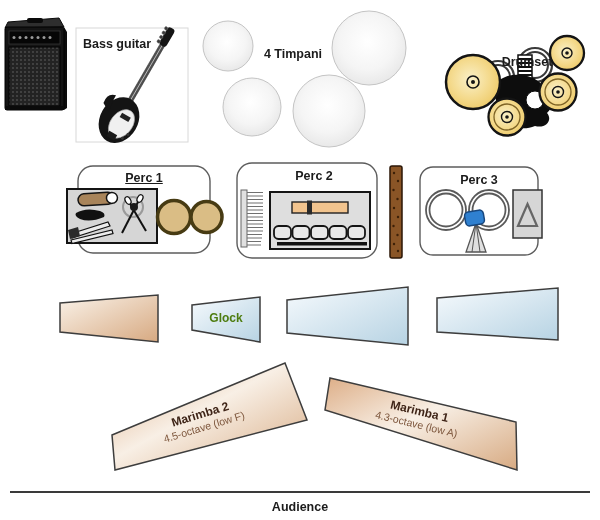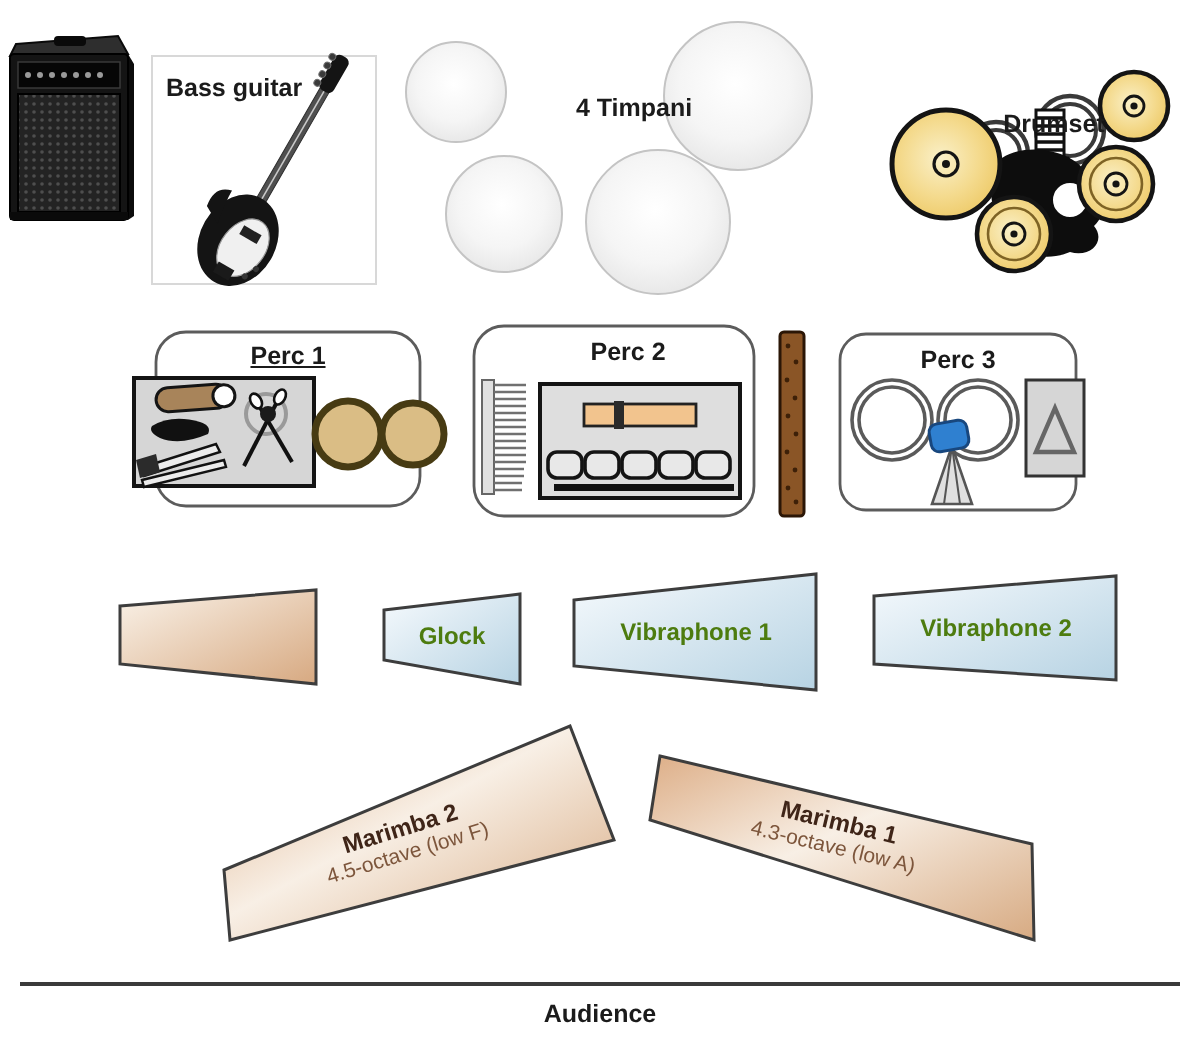--- a/index.html
+++ b/index.html
@@ -213,30 +213,28 @@
   <polygon points="192,305 260,297 260,342 192,330" fill="url(#blueGrad)" stroke="#3d3d3d" stroke-width="1.5"></polygon>
   <polygon points="287,300 408,287 408,345 287,333" fill="url(#blueGrad)" stroke="#3d3d3d" stroke-width="1.5"></polygon>
   <polygon points="437,298 558,288 558,340 437,332" fill="url(#blueGrad)" stroke="#3d3d3d" stroke-width="1.5"></polygon>
   <polygon points="112,435 285,363 307,420 115,470" fill="url(#marGrad)" stroke="#3d3d3d" stroke-width="1.5"></polygon>
   <polygon points="330,378 516,422 517,470 325,410" fill="url(#marGrad)" stroke="#3d3d3d" stroke-width="1.5"></polygon>
 
   <line x1="10" y1="492" x2="590" y2="492" stroke="#3a3a3a" stroke-width="2"></line>
 </svg>
 
 <div class="lbl left" style="left:83px;top:37px;">Bass guitar</div>
-<div class="lbl" style="left:258px;top:47px;width:70px;margin-left:24px;">4 Timpani</div>
+<div class="lbl" style="left:258px;top:47px;width:70px;">4 Timpani</div>
 <div class="lbl" style="left:487px;top:19px;width:80px;margin-top:36px;">Drumset</div>
 
 <div class="lbl" style="left:104px;top:171px;width:80px;text-decoration:underline;">Perc 1</div>
 <div class="lbl" style="left:274px;top:169px;width:80px;">Perc 2</div>
 <div class="lbl" style="left:439px;top:173px;width:80px;">Perc 3</div>
 
 <div class="lbl kb-lbl" style="left:186px;top:311px;width:80px;">Glock</div>
-<div class="lbl kb-lbl" style="left:288px;top:309px;width:120px;">Vibraphone 1</div>
-<div class="lbl kb-lbl" style="left:438px;top:307px;width:120px;">Vibraphone 2</div>
 
 <div class="lbl mar" style="left:132px;top:407px;width:140px;transform:rotate(-17deg);">
   <div class="t1">Marimba 2</div>
   <div class="t2">4.5-octave (low F)</div>
 </div>
 <div class="lbl mar" style="left:343px;top:404px;width:150px;transform:rotate(13.5deg);">
   <div class="t1">Marimba 1</div>
   <div class="t2">4.3-octave (low A)</div>
 </div>
 

